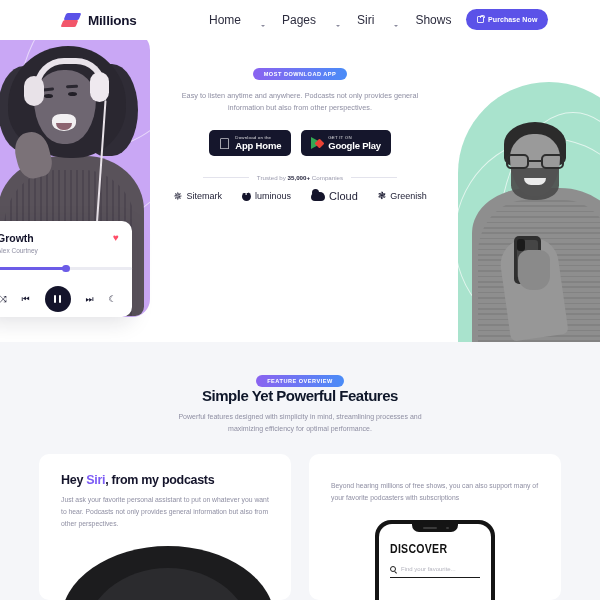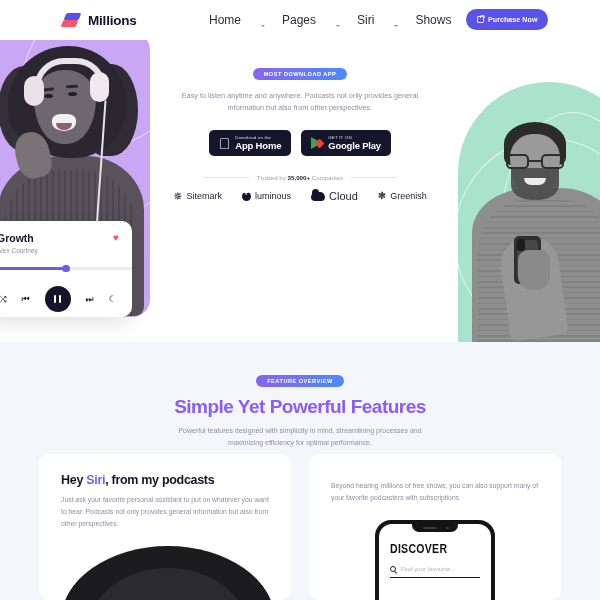--- a/index.html
+++ b/index.html
@@ -147,21 +147,21 @@
   .m-cam { position:absolute; left: 53px; top: 117px; width: 8px; height: 12px; background: #1b1b1b; border-radius: 3px; }
 
   
   .features { position: absolute; top: 342px; left: 0; width: 600px; height: 258px; background: #f5f6f9; }
   .feat-head { text-align: center; padding-top: 27px; }
   .pill2 {
     display: inline-block; padding: 3px 11px; border-radius: 20px;
     background: linear-gradient(90deg,#8a63f0,#4a8cf7);
     color: #fff; font-size: 5.6px; font-weight: 700; letter-spacing: .5px;
   }
-  .h2 { font-size: 19px; font-weight: 700; color: #8b5cf6; letter-spacing: -0.5px; margin-top: 9px; }
+  .h2 { font-size: 15px; font-weight: 700; color: #0f172a; letter-spacing: -0.5px; }
   .feat-p { font-size: 7px; line-height: 1.65; color: #8f8fa3; margin: 7px auto 0; width: 266px; }
 
   .cards { position: absolute; top: 112px; left: 0; width: 600px; display: flex; gap: 18px; justify-content: center; }
   .card { width: 252px; height: 146px; background: #fff; border-radius: 10px; position: relative; overflow: hidden; padding: 19px 22px 0 22px; }
   .card-h { font-size: 12.5px; font-weight: 700; color: #14142b; letter-spacing: -0.3px; }
   .accent-p { color: #7c5cf5; }
   .accent-r { color: #f9647b; }
   .card-p { font-size: 6.8px; line-height: 1.75; color: #8f8fa3; margin-top: 7px; }
 
   .headphone { position: absolute; left: 22px; top: 92px; width: 214px; height: 120px; background: #1c1c1e; border-radius: 56% 56% 0 0 / 70% 70% 0 0; }

